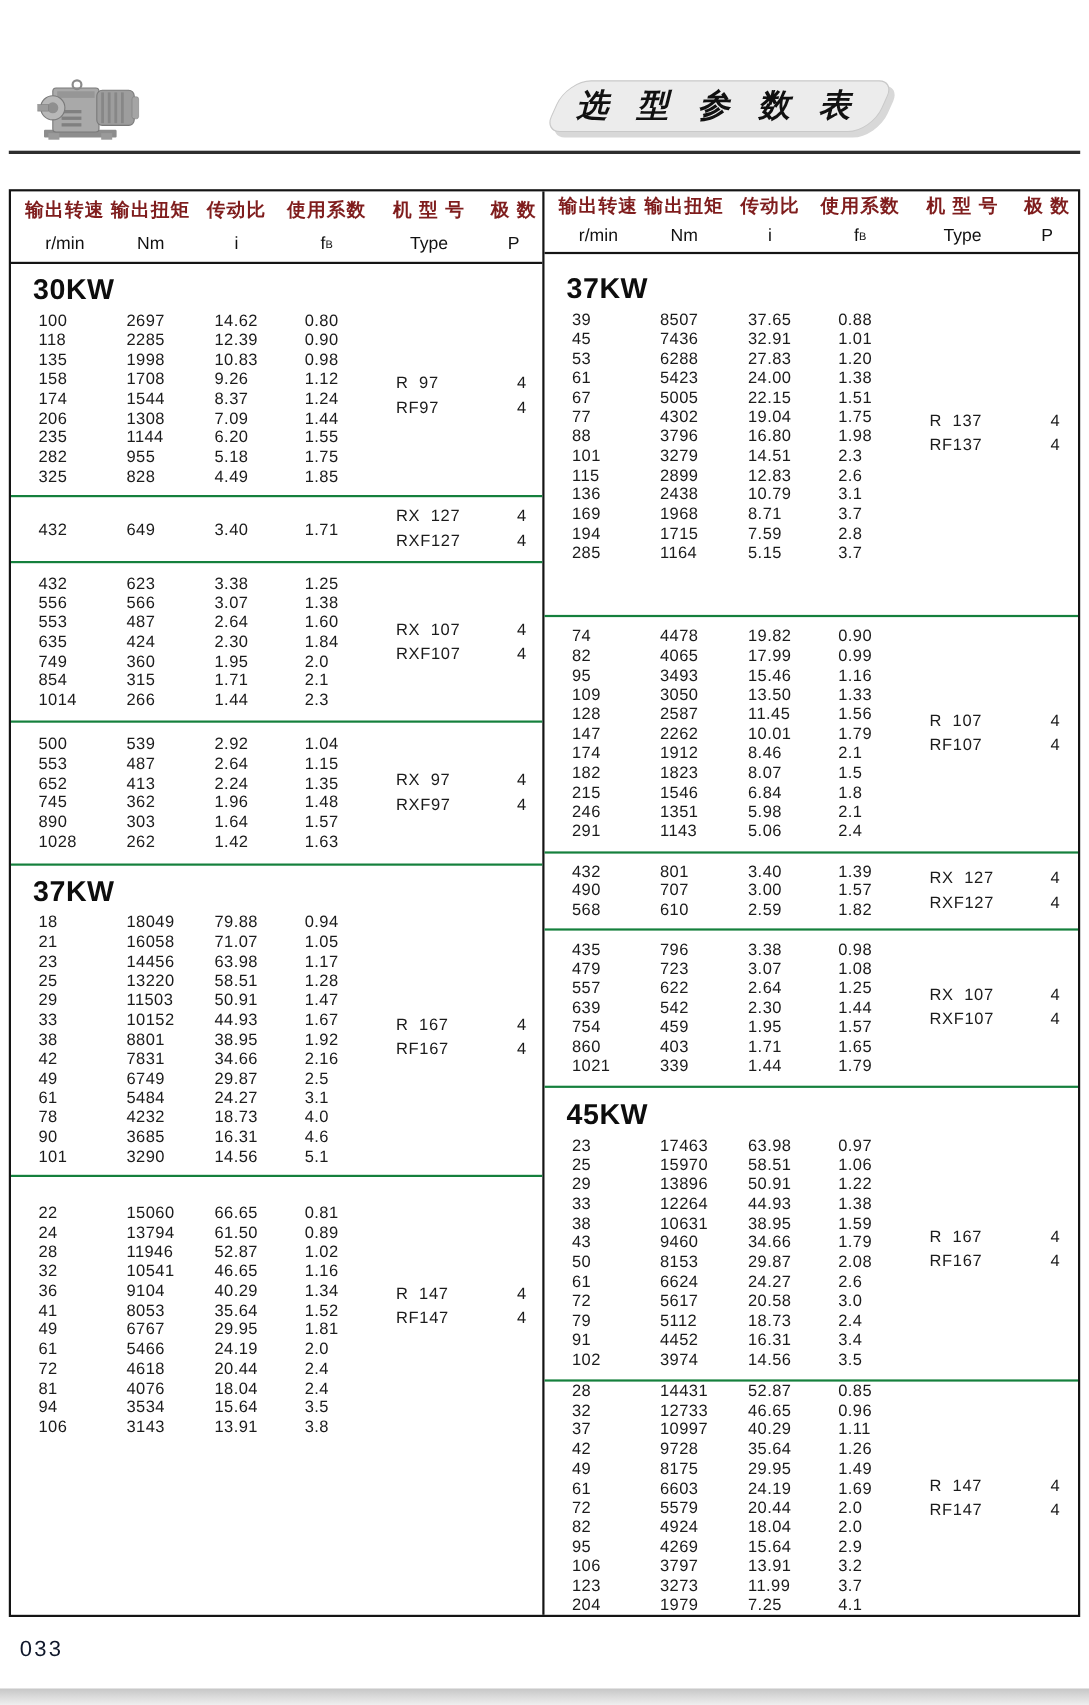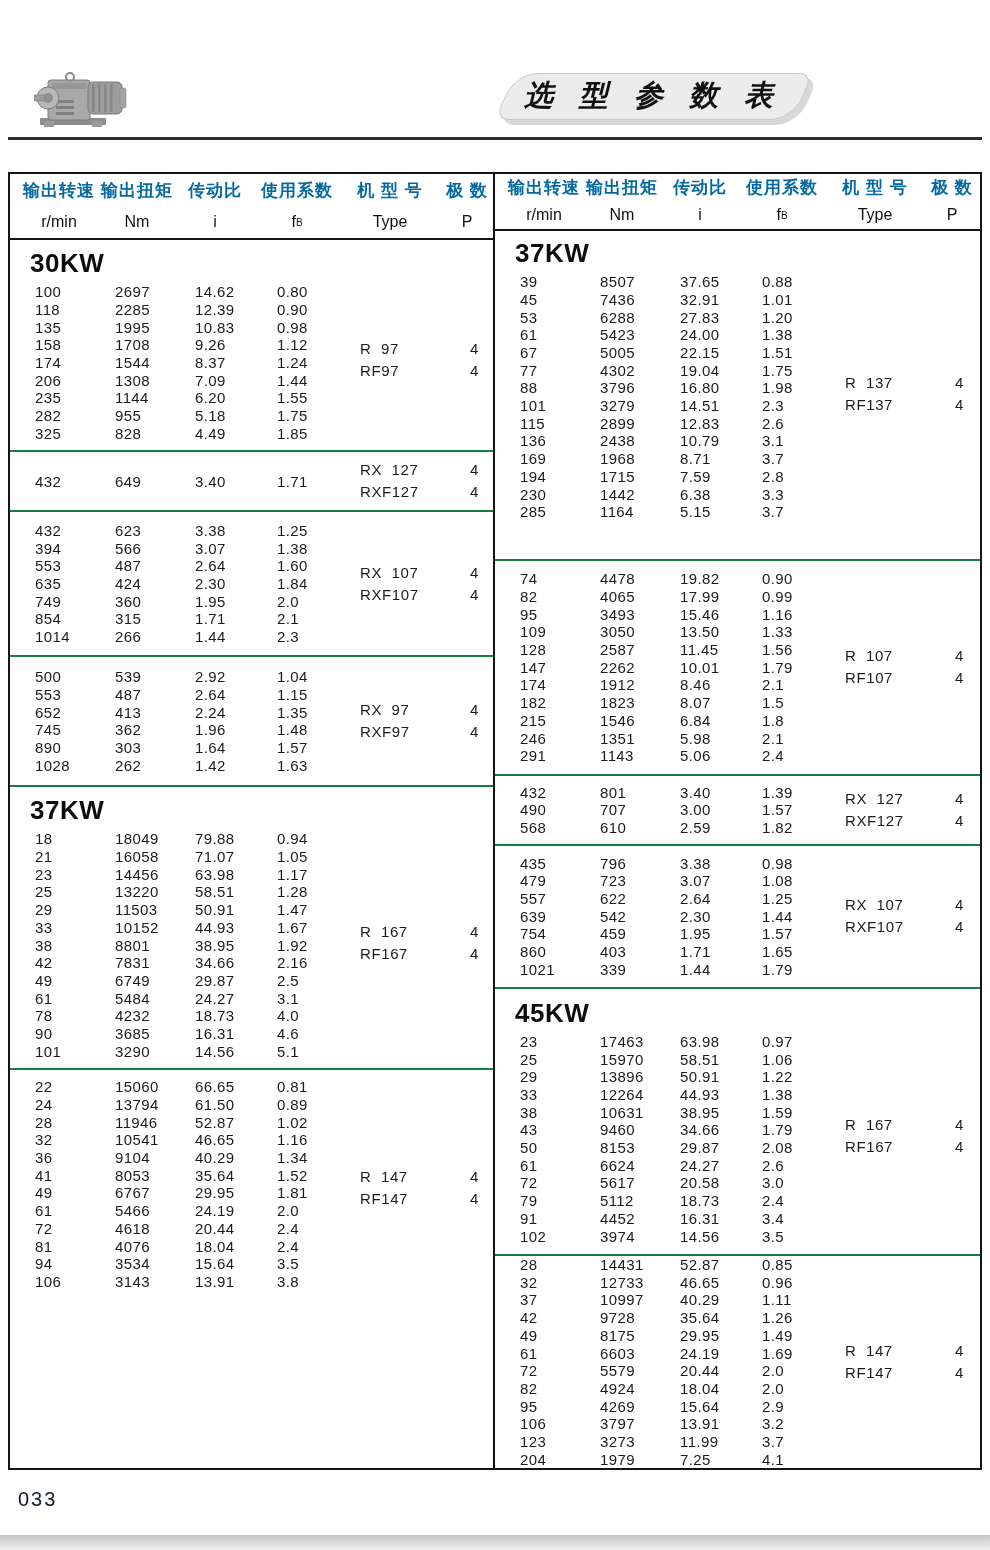--- a/index.html
+++ b/index.html
@@ -21,21 +21,21 @@
             border:2px solid #141414;display:flex;box-sizing:border-box;}
   .half{width:485px;display:flex;flex-direction:column;box-sizing:border-box;}
   .hleft{border-right:2px solid #141414;}
   .hright{flex:1;}
 
   
   .thead{height:66px;border-bottom:2px solid #141414;box-sizing:border-box;
          display:grid;grid-template-columns:78px 78px 78px 86px 100px 54px;
          grid-template-rows:1fr 1fr;padding-left:10px;}
   .hc{display:flex;align-items:center;justify-content:center;}
-  .hlab{font-size:17px;font-weight:bold;color:#0369a1;letter-spacing:1px;white-space:nowrap;}
+  .hlab{font-size:17px;font-weight:bold;color:#7f1d1d;letter-spacing:1px;white-space:nowrap;}
   .hunit{font-size:16px;color:#111;}
   .hunit sub{font-size:10px;}
 
   
   .tbody{flex:1;display:flex;flex-direction:column;}
   .block{position:relative;display:flex;flex-direction:column;justify-content:center;
          border-top:2px solid #15803d;box-sizing:border-box;}
   .block:first-child{border-top:none;}
   .kw-title{font-size:26px;font-weight:bold;letter-spacing:0.5px;color:#0d0d0d;
             margin:0 0 5px 20px;line-height:30px;}
@@ -47,21 +47,21 @@
   .poles{position:absolute;left:460px;top:50%;transform:translateY(-50%);}
   .poles div{font-size:15px;line-height:22px;text-align:left;}
   .block.titled .types,.block.titled .poles{top:calc(50% + 15px);}
 
   
   .lcol .block:nth-of-type(1){height:210px;}
   .lcol .block:nth-of-type(2){height:60px;}
   .lcol .block:nth-of-type(3){height:145px;}
   .lcol .block:nth-of-type(4){height:130px;}
   .lcol .block:nth-of-type(5){height:283px;}
-  .lcol .block:nth-of-type(6){flex:1;justify-content:flex-start;padding-top:8px;}
+  .lcol .block:nth-of-type(6){flex:1;justify-content:flex-start;padding-top:24px;}
   .lcol .block:nth-of-type(6) .types,.lcol .block:nth-of-type(6) .poles{top:118px;}
 
   
   .rcol .block:nth-of-type(1){height:297px;}
   .rcol .block:nth-of-type(2){height:215px;margin-top:31px;}
   .rcol .block:nth-of-type(3){height:70px;}
   .rcol .block:nth-of-type(4){height:143px;}
   .rcol .block:nth-of-type(5){height:267px;}
   .rcol .block:nth-of-type(6){flex:1;}
 
@@ -132,21 +132,21 @@
                 <span class="cell">0.80</span>
               </div>
               <div class="row">
                 <span class="cell">118</span>
                 <span class="cell">2285</span>
                 <span class="cell">12.39</span>
                 <span class="cell">0.90</span>
               </div>
               <div class="row">
                 <span class="cell">135</span>
-                <span class="cell">1995</span>
+                <span class="cell">1998</span>
                 <span class="cell">10.83</span>
                 <span class="cell">0.98</span>
               </div>
               <div class="row">
                 <span class="cell">158</span>
                 <span class="cell">1708</span>
                 <span class="cell">9.26</span>
                 <span class="cell">1.12</span>
               </div>
               <div class="row">
@@ -209,21 +209,21 @@
           </div>
           <div class="block">
             <div class="rows">
               <div class="row">
                 <span class="cell">432</span>
                 <span class="cell">623</span>
                 <span class="cell">3.38</span>
                 <span class="cell">1.25</span>
               </div>
               <div class="row">
-                <span class="cell">394</span>
+                <span class="cell">556</span>
                 <span class="cell">566</span>
                 <span class="cell">3.07</span>
                 <span class="cell">1.38</span>
               </div>
               <div class="row">
                 <span class="cell">553</span>
                 <span class="cell">487</span>
                 <span class="cell">2.64</span>
                 <span class="cell">1.60</span>
               </div>
@@ -575,26 +575,20 @@
                 <span class="cell">8.71</span>
                 <span class="cell">3.7</span>
               </div>
               <div class="row">
                 <span class="cell">194</span>
                 <span class="cell">1715</span>
                 <span class="cell">7.59</span>
                 <span class="cell">2.8</span>
               </div>
               <div class="row">
-                <span class="cell">230</span>
-                <span class="cell">1442</span>
-                <span class="cell">6.38</span>
-                <span class="cell">3.3</span>
-              </div>
-              <div class="row">
                 <span class="cell">285</span>
                 <span class="cell">1164</span>
                 <span class="cell">5.15</span>
                 <span class="cell">3.7</span>
               </div>
             </div>
             <div class="types">
               <div>R  137</div>
               <div>RF137</div>
             </div>

